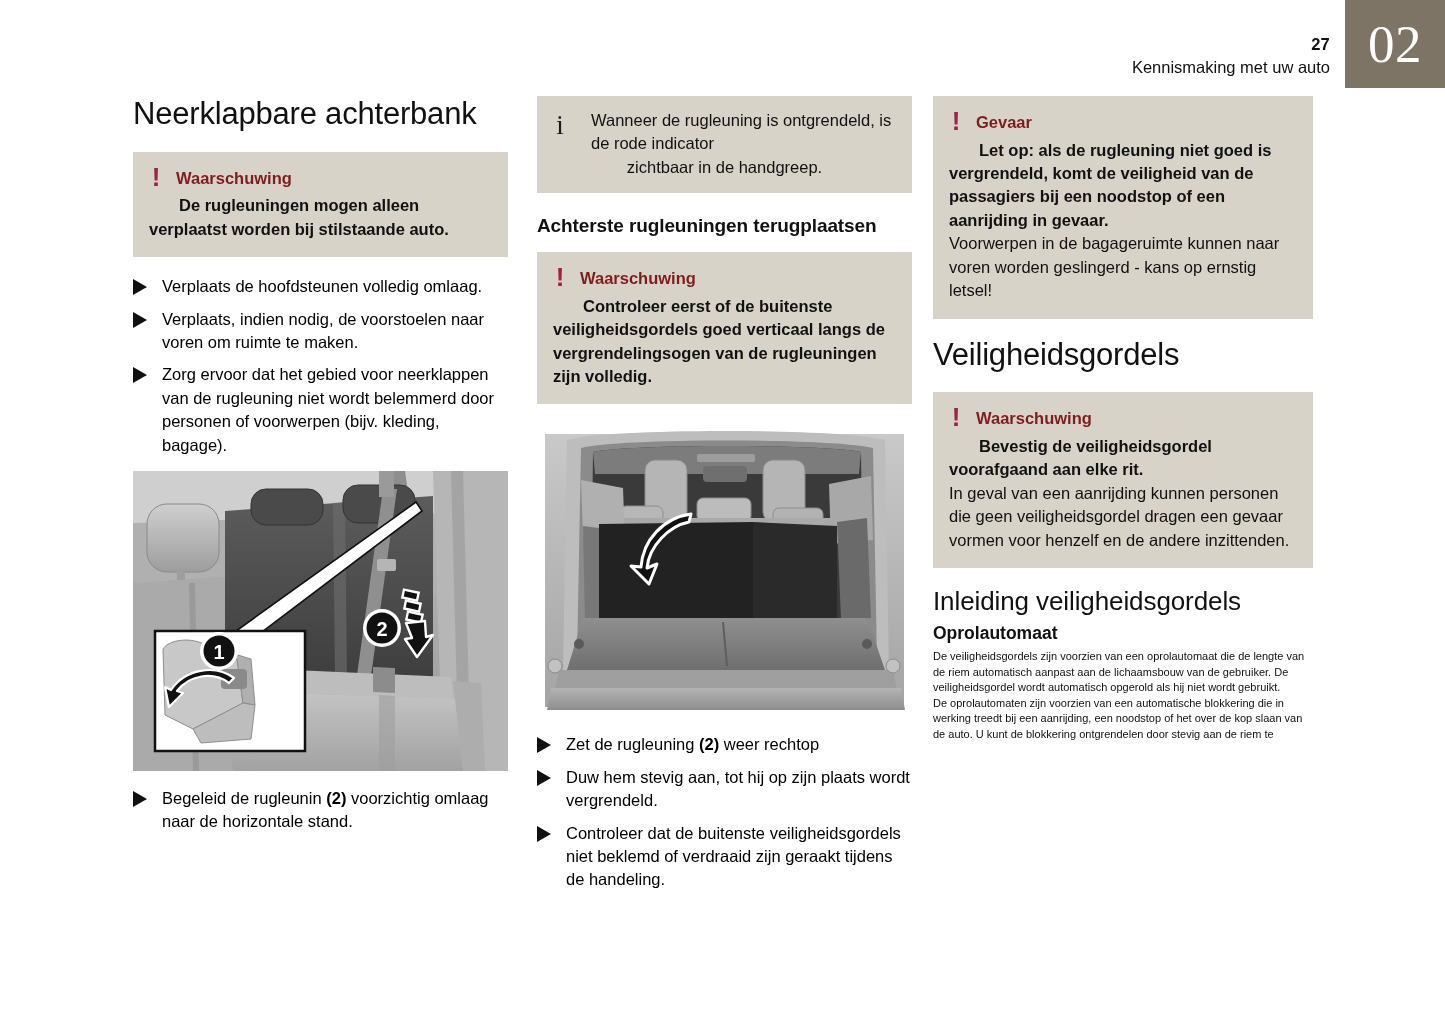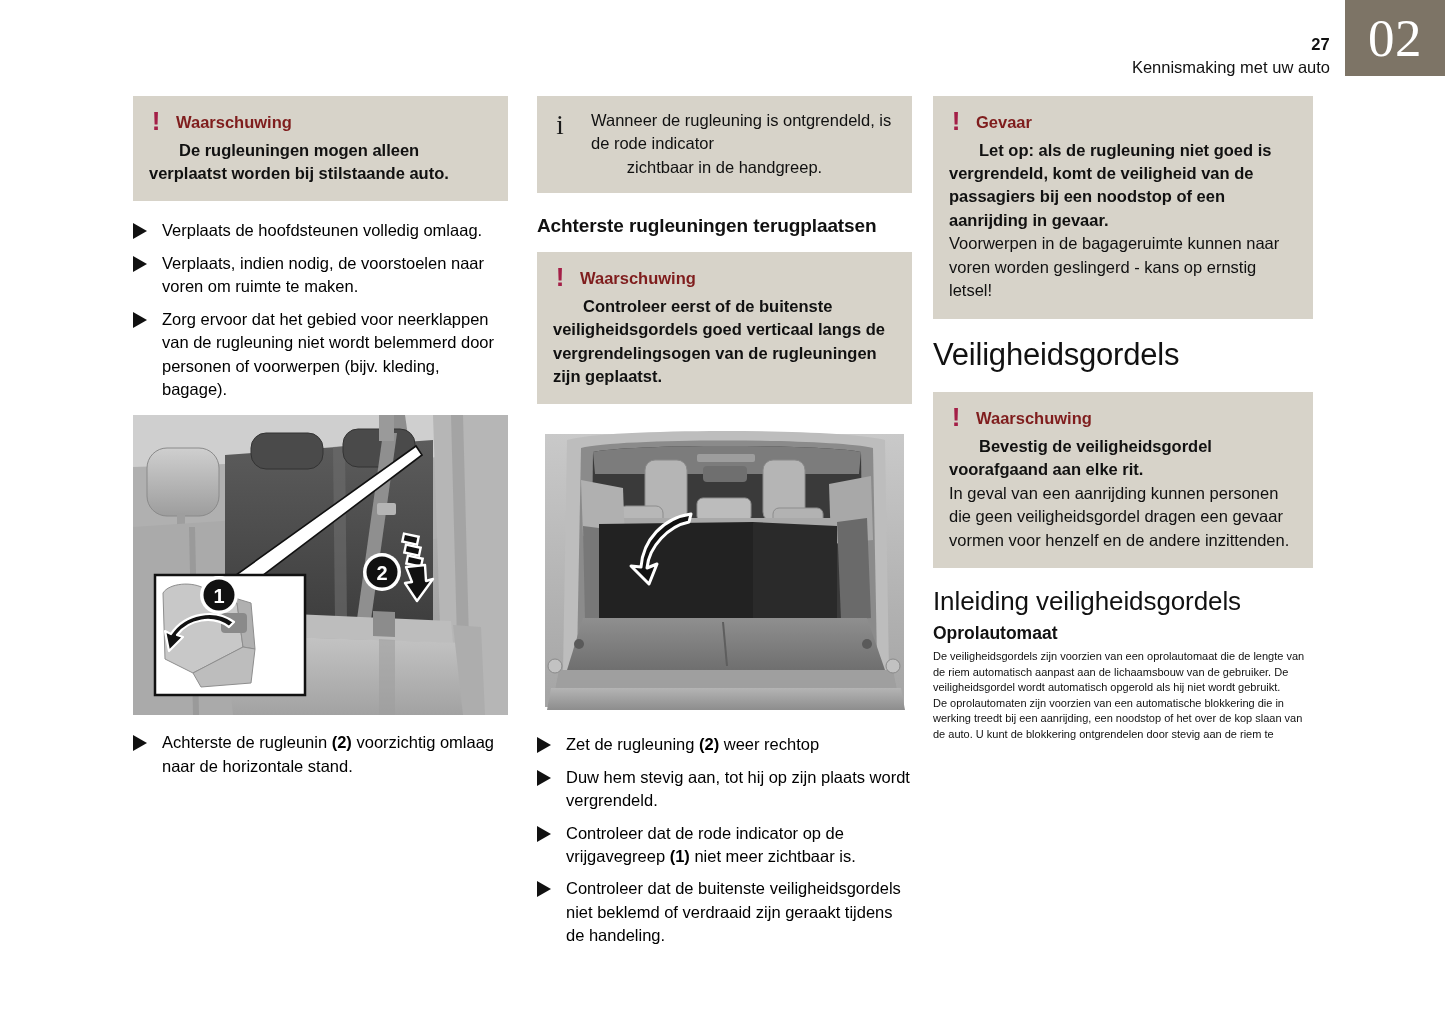--- a/index.html
+++ b/index.html
@@ -19,21 +19,21 @@
     height: 1018px;
     background: #ffffff;
   }
 
   
   .chapter-tab {
     position: absolute;
     top: 0;
     left: 1345px;
     width: 100px;
-    height: 76px;
+    height: 88px;
     background: #7d7466;
     display: flex;
     align-items: center;
     justify-content: center;
   }
   .chapter-tab-number {
     font-family: "Liberation Serif", serif;
     font-size: 53px;
     color: #ffffff;
     line-height: 1;
@@ -210,20 +210,21 @@
 
   <div class="header-meta">
     <div class="page-number">27</div>
     <div class="chapter-title">Kennismaking met uw auto</div>
   </div>
 
   <div class="columns">
 
     <div class="col col-1">
 
+      <h1 class="section-title">Neerklapbare achterbank</h1>
 
       <div class="callout">
         <div class="callout-head">
           <span class="callout-icon-warn">!</span>
           <span class="callout-label">Waarschuwing</span>
         </div>
         <div class="callout-body">
           <p class="indent">De rugleuningen mogen alleen verplaatst worden bij stilstaande auto.</p>
         </div>
       </div>
@@ -318,21 +319,21 @@
 
           <circle cx="86" cy="180" r="19" fill="#ffffff"></circle>
           <circle cx="86" cy="180" r="15.5" fill="#111111"></circle>
           <text x="86" y="188" font-family="Liberation Sans, sans-serif" font-size="20" font-weight="bold" fill="#ffffff" text-anchor="middle">1</text>
         </svg>
       </div>
 
       <ul class="arrow-list">
         <li>
           <span class="arrow-marker"></span>
-          <span>Achterste de rugleunin </span><span class="bold">(2)</span><span> voorzichtig omlaag naar de horizontale stand.</span>
+          <span>Begeleid de rugleunin </span><span class="bold">(2)</span><span> voorzichtig omlaag naar de horizontale stand.</span>
         </li>
       </ul>
 
     </div>
 
     <div class="col col-2">
 
       <div class="callout-info">
         <span class="float-icon">i</span>
         <div class="info-text">Wanneer de rugleuning is ontgrendeld, is de rode indicator</div>
@@ -340,21 +341,21 @@
       </div>
 
       <h2 class="sub-title">Achterste rugleuningen terugplaatsen</h2>
 
       <div class="callout">
         <div class="callout-head">
           <span class="callout-icon-warn">!</span>
           <span class="callout-label">Waarschuwing</span>
         </div>
         <div class="callout-body">
-          <p class="indent">Controleer eerst of de buitenste veiligheidsgordels goed verticaal langs de vergrendelingsogen van de rugleuningen zijn geplaatst.</p>
+          <p class="indent">Controleer eerst of de buitenste veiligheidsgordels goed verticaal langs de vergrendelingsogen van de rugleuningen zijn volledig.</p>
         </div>
       </div>
 
       <div class="figure">
         <svg viewBox="0 0 375 295" xmlns="http://www.w3.org/2000/svg">
           <defs>
             <linearGradient id="lg-body" x1="0" y1="0" x2="0" y2="1">
               <stop offset="0%" stop-color="#c9c9c9"></stop>
               <stop offset="100%" stop-color="#a4a4a4"></stop>
             </linearGradient>
@@ -416,24 +417,20 @@
         <li>
           <span class="arrow-marker"></span>
           <span>Zet de rugleuning </span><span class="bold">(2)</span><span> weer rechtop</span>
         </li>
         <li>
           <span class="arrow-marker"></span>
           <span>Duw hem stevig aan, tot hij op zijn plaats wordt vergrendeld.</span><span class="bold"></span><span></span>
         </li>
         <li>
           <span class="arrow-marker"></span>
-          <span>Controleer dat de rode indicator op de vrijgavegreep </span><span class="bold">(1)</span><span> niet meer zichtbaar is.</span>
-        </li>
-        <li>
-          <span class="arrow-marker"></span>
           <span>Controleer dat de buitenste veiligheidsgordels niet beklemd of verdraaid zijn geraakt tijdens de handeling.</span><span class="bold"></span><span></span>
         </li>
       </ul>
 
     </div>
 
     <div class="col col-3">
 
       <div class="callout">
         <div class="callout-head">

